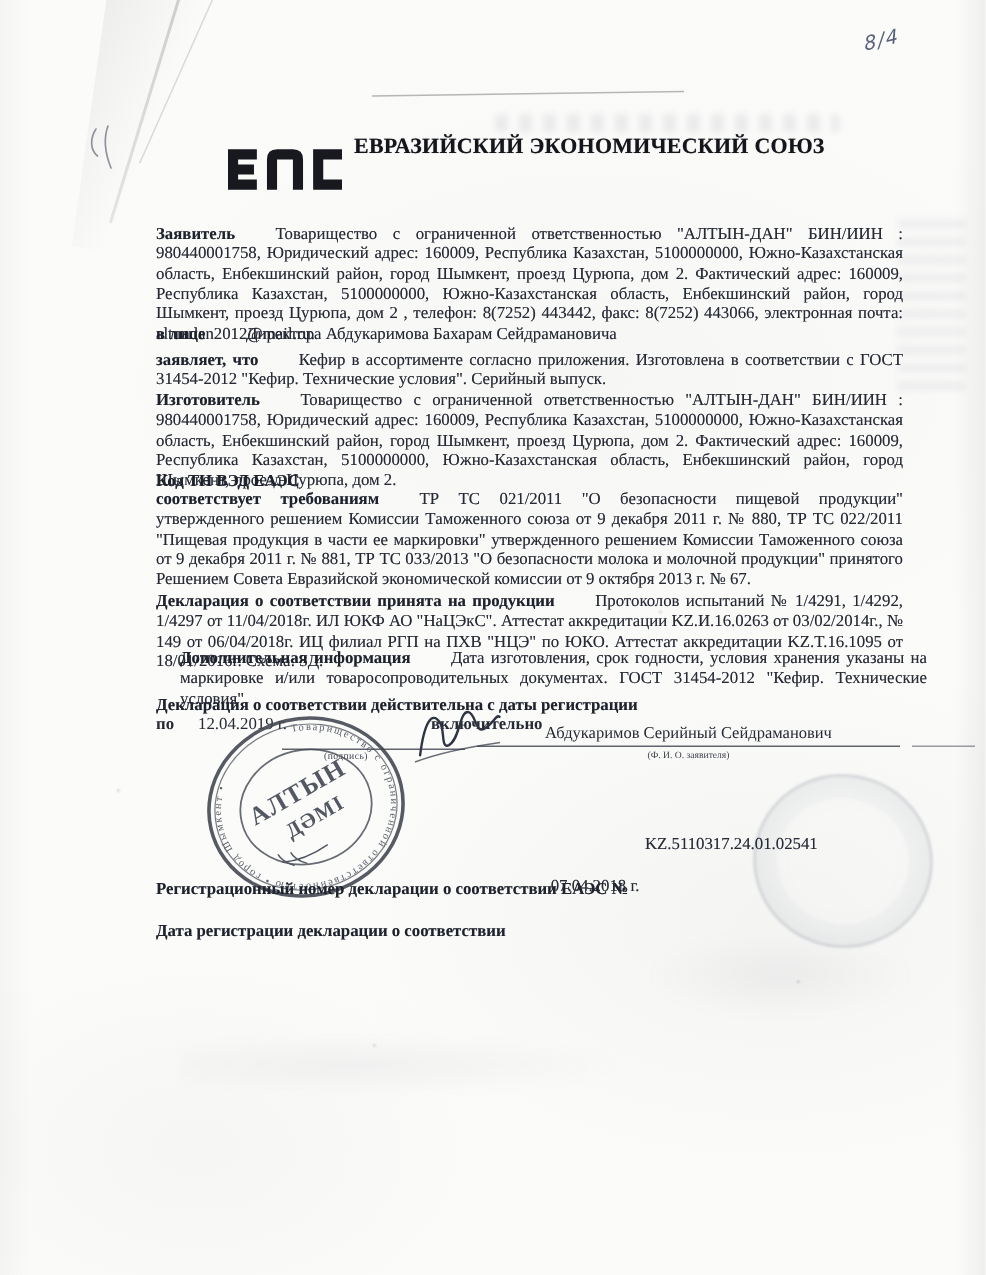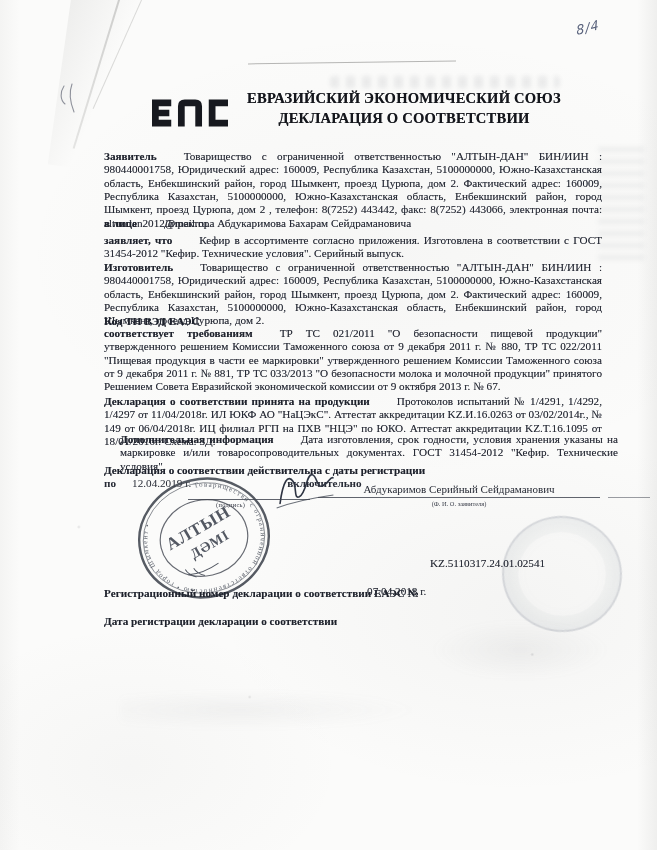--- a/index.html
+++ b/index.html
@@ -30,21 +30,21 @@
   .smudge-bottom2{left:430px;top:620px;width:180px;height:60px;background:radial-gradient(ellipse at 50% 50%,rgba(120,122,128,0.08),transparent 70%);filter:blur(3px);}
 
   .page-mark{
     left:576px;top:20px;font-family:"DejaVu Sans",sans-serif;
     font-size:13px;font-style:italic;color:#3d4866;transform:rotate(-14deg) skewX(-8deg);
     opacity:.85;letter-spacing:1px;
   }
 
   .eac{left:152px;top:84px;width:76px;height:58px;}
   .title{
-    left:236px;top:88px;width:336px;text-align:center;
+    left:236px;top:88px;width:336px;text-align:left;
     font-weight:bold;font-size:14.6px;line-height:1.38;color:#14161c;
     letter-spacing:0.2px;text-shadow:0 0 .5px rgba(20,22,28,.6);
   }
 
   .field{
     left:104px;width:498px;font-size:11.2px;line-height:13.3px;
     text-align:justify;color:#262a35;text-shadow:0 0 .4px rgba(30,34,48,.45);
   }
   .field .lbl{font-weight:bold;margin-right:27px;color:#1e222c;}
   .f0{top:139px;font-family:Liberation Serif, serif;} .f1{top:206px;} .f2{top:223px;} .f3{top:250px;}
@@ -103,21 +103,20 @@
   <div class="abs page-mark">8/4</div>
 
   <svg class="abs eac" viewBox="0 0 158 56" fill="#17191f">
     <path d="M0 0 H40 V14 H14 V21 H36 V35 H14 V42 H40 V56 H0 Z"></path>
     <path d="M54 56 V14 Q54 0 68 0 H90 Q104 0 104 14 V56 H90 V14 H68 V56 Z"></path>
     <path d="M118 0 H158 V14 H132 V42 H158 V56 H118 Z"></path>
   </svg>
 
   <div class="abs title">
     <div>ЕВРАЗИЙСКИЙ ЭКОНОМИЧЕСКИЙ СОЮЗ</div>
-    <div>ДЕКЛАРАЦИЯ О СООТВЕТСТВИИ</div>
   </div>
 
   <p class="abs field f0"><span class="lbl">Заявитель</span><span>Товарищество с ограниченной ответственностью "АЛТЫН-ДАН" БИН/ИИН : 980440001758, Юридический адрес: 160009, Республика Казахстан, 5100000000, Южно-Казахстанская область, Енбекшинский район, город Шымкент, проезд Цурюпа, дом 2. Фактический адрес: 160009, Республика Казахстан, 5100000000, Южно-Казахстанская область, Енбекшинский район, город Шымкент, проезд Цурюпа, дом 2 , телефон: 8(7252) 443442, факс: 8(7252) 443066, электронная почта: altundan2012@mail.ru.</span></p>
 
   <p class="abs field f1"><span class="lbl">в лице</span><span>Директора Абдукаримова Бахарам Сейдрамановича</span></p>
 
   <p class="abs field f2"><span class="lbl">заявляет, что</span><span>Кефир в ассортименте согласно приложения. Изготовлена в соответствии с ГОСТ 31454-2012 "Кефир. Технические условия". Серийный выпуск.</span></p>
 
   <p class="abs field f3"><span class="lbl">Изготовитель</span><span>Товарищество с ограниченной ответственностью "АЛТЫН-ДАН" БИН/ИИН : 980440001758, Юридический адрес: 160009, Республика Казахстан, 5100000000, Южно-Казахстанская область, Енбекшинский район, город Шымкент, проезд Цурюпа, дом 2. Фактический адрес: 160009, Республика Казахстан, 5100000000, Южно-Казахстанская область, Енбекшинский район, город Шымкент, проезд Цурюпа, дом 2.</span></p>
 

